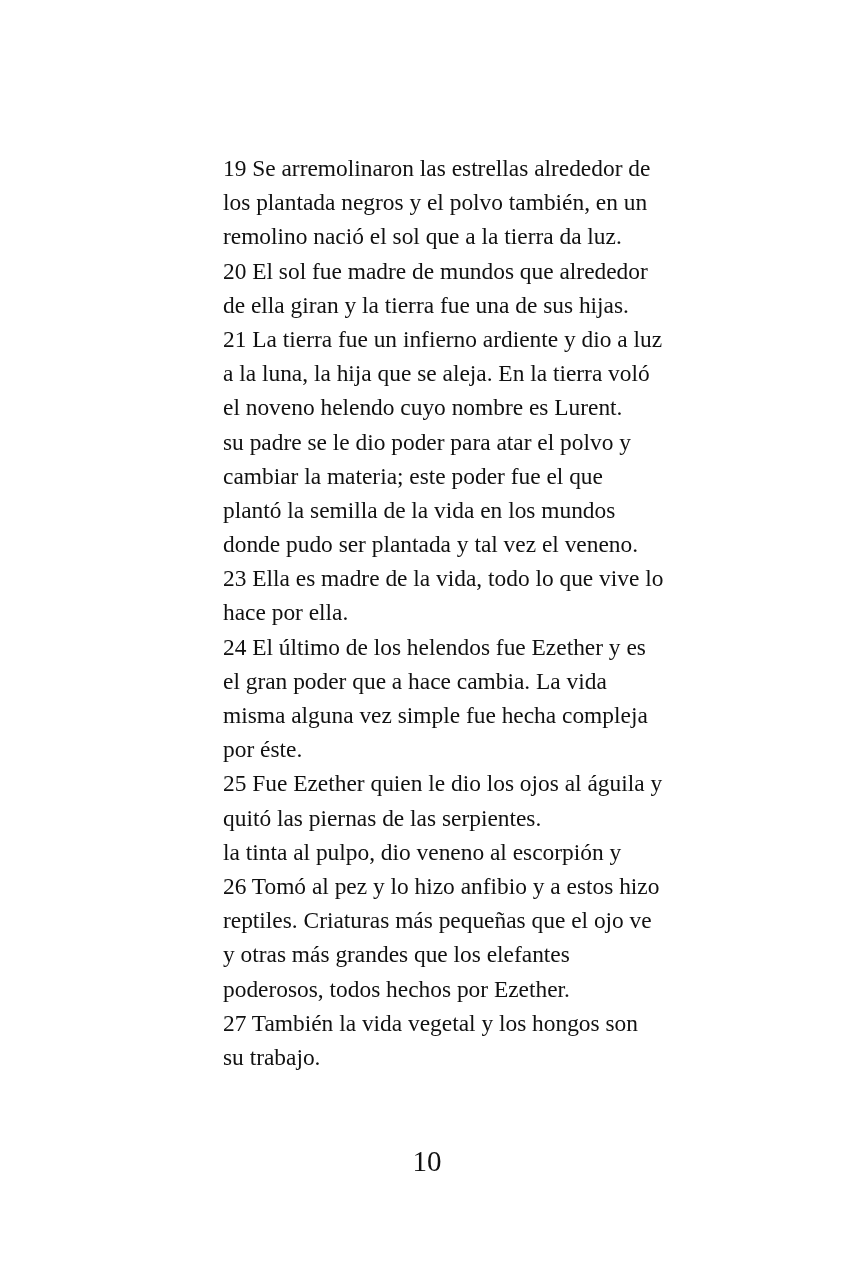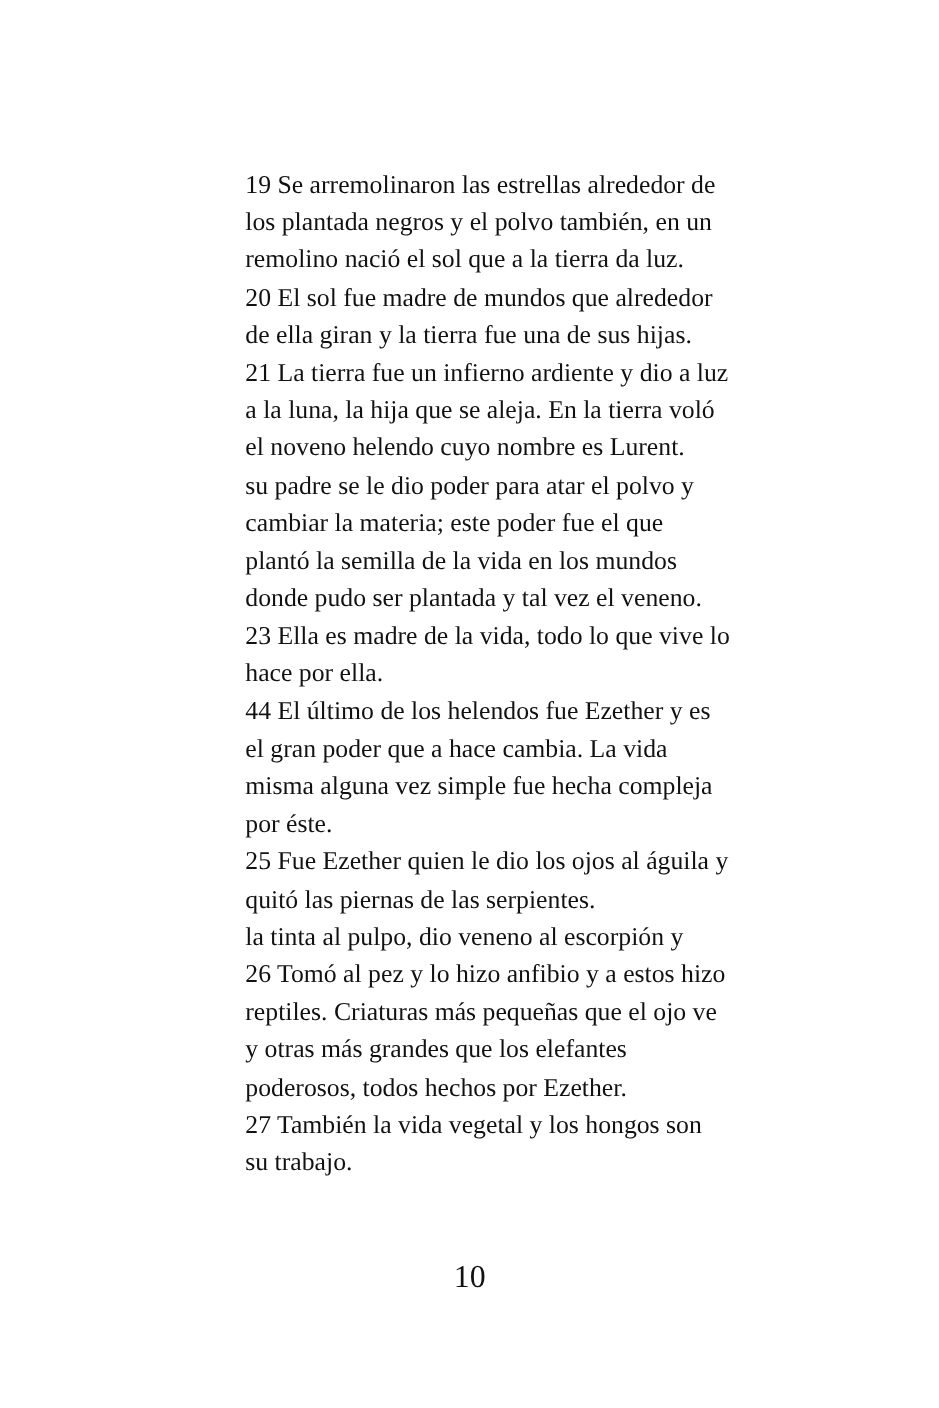--- a/index.html
+++ b/index.html
@@ -59,21 +59,21 @@
     <span class="line">de ella giran y la tierra fue una de sus hijas.</span>
     <span class="line">21 La tierra fue un infierno ardiente y dio a luz</span>
     <span class="line">a la luna, la hija que se aleja. En la tierra voló</span>
     <span class="line">el noveno helendo cuyo nombre es Lurent.</span>
     <span class="line">su padre se le dio poder para atar el polvo y</span>
     <span class="line">cambiar la materia; este poder fue el que</span>
     <span class="line">plantó la semilla de la vida en los mundos</span>
     <span class="line">donde pudo ser plantada y tal vez el veneno.</span>
     <span class="line">23 Ella es madre de la vida, todo lo que vive lo</span>
     <span class="line">hace por ella.</span>
-    <span class="line">44 El último de los helendos fue Ezether y es</span>
+    <span class="line">24 El último de los helendos fue Ezether y es</span>
     <span class="line">el gran poder que a hace cambia. La vida</span>
     <span class="line">misma alguna vez simple fue hecha compleja</span>
     <span class="line">por éste.</span>
     <span class="line">25 Fue Ezether quien le dio los ojos al águila y</span>
     <span class="line">quitó las piernas de las serpientes.</span>
     <span class="line">la tinta al pulpo, dio veneno al escorpión y</span>
     <span class="line">26 Tomó al pez y lo hizo anfibio y a estos hizo</span>
     <span class="line">reptiles. Criaturas más pequeñas que el ojo ve</span>
     <span class="line">y otras más grandes que los elefantes</span>
     <span class="line">poderosos, todos hechos por Ezether.</span>

